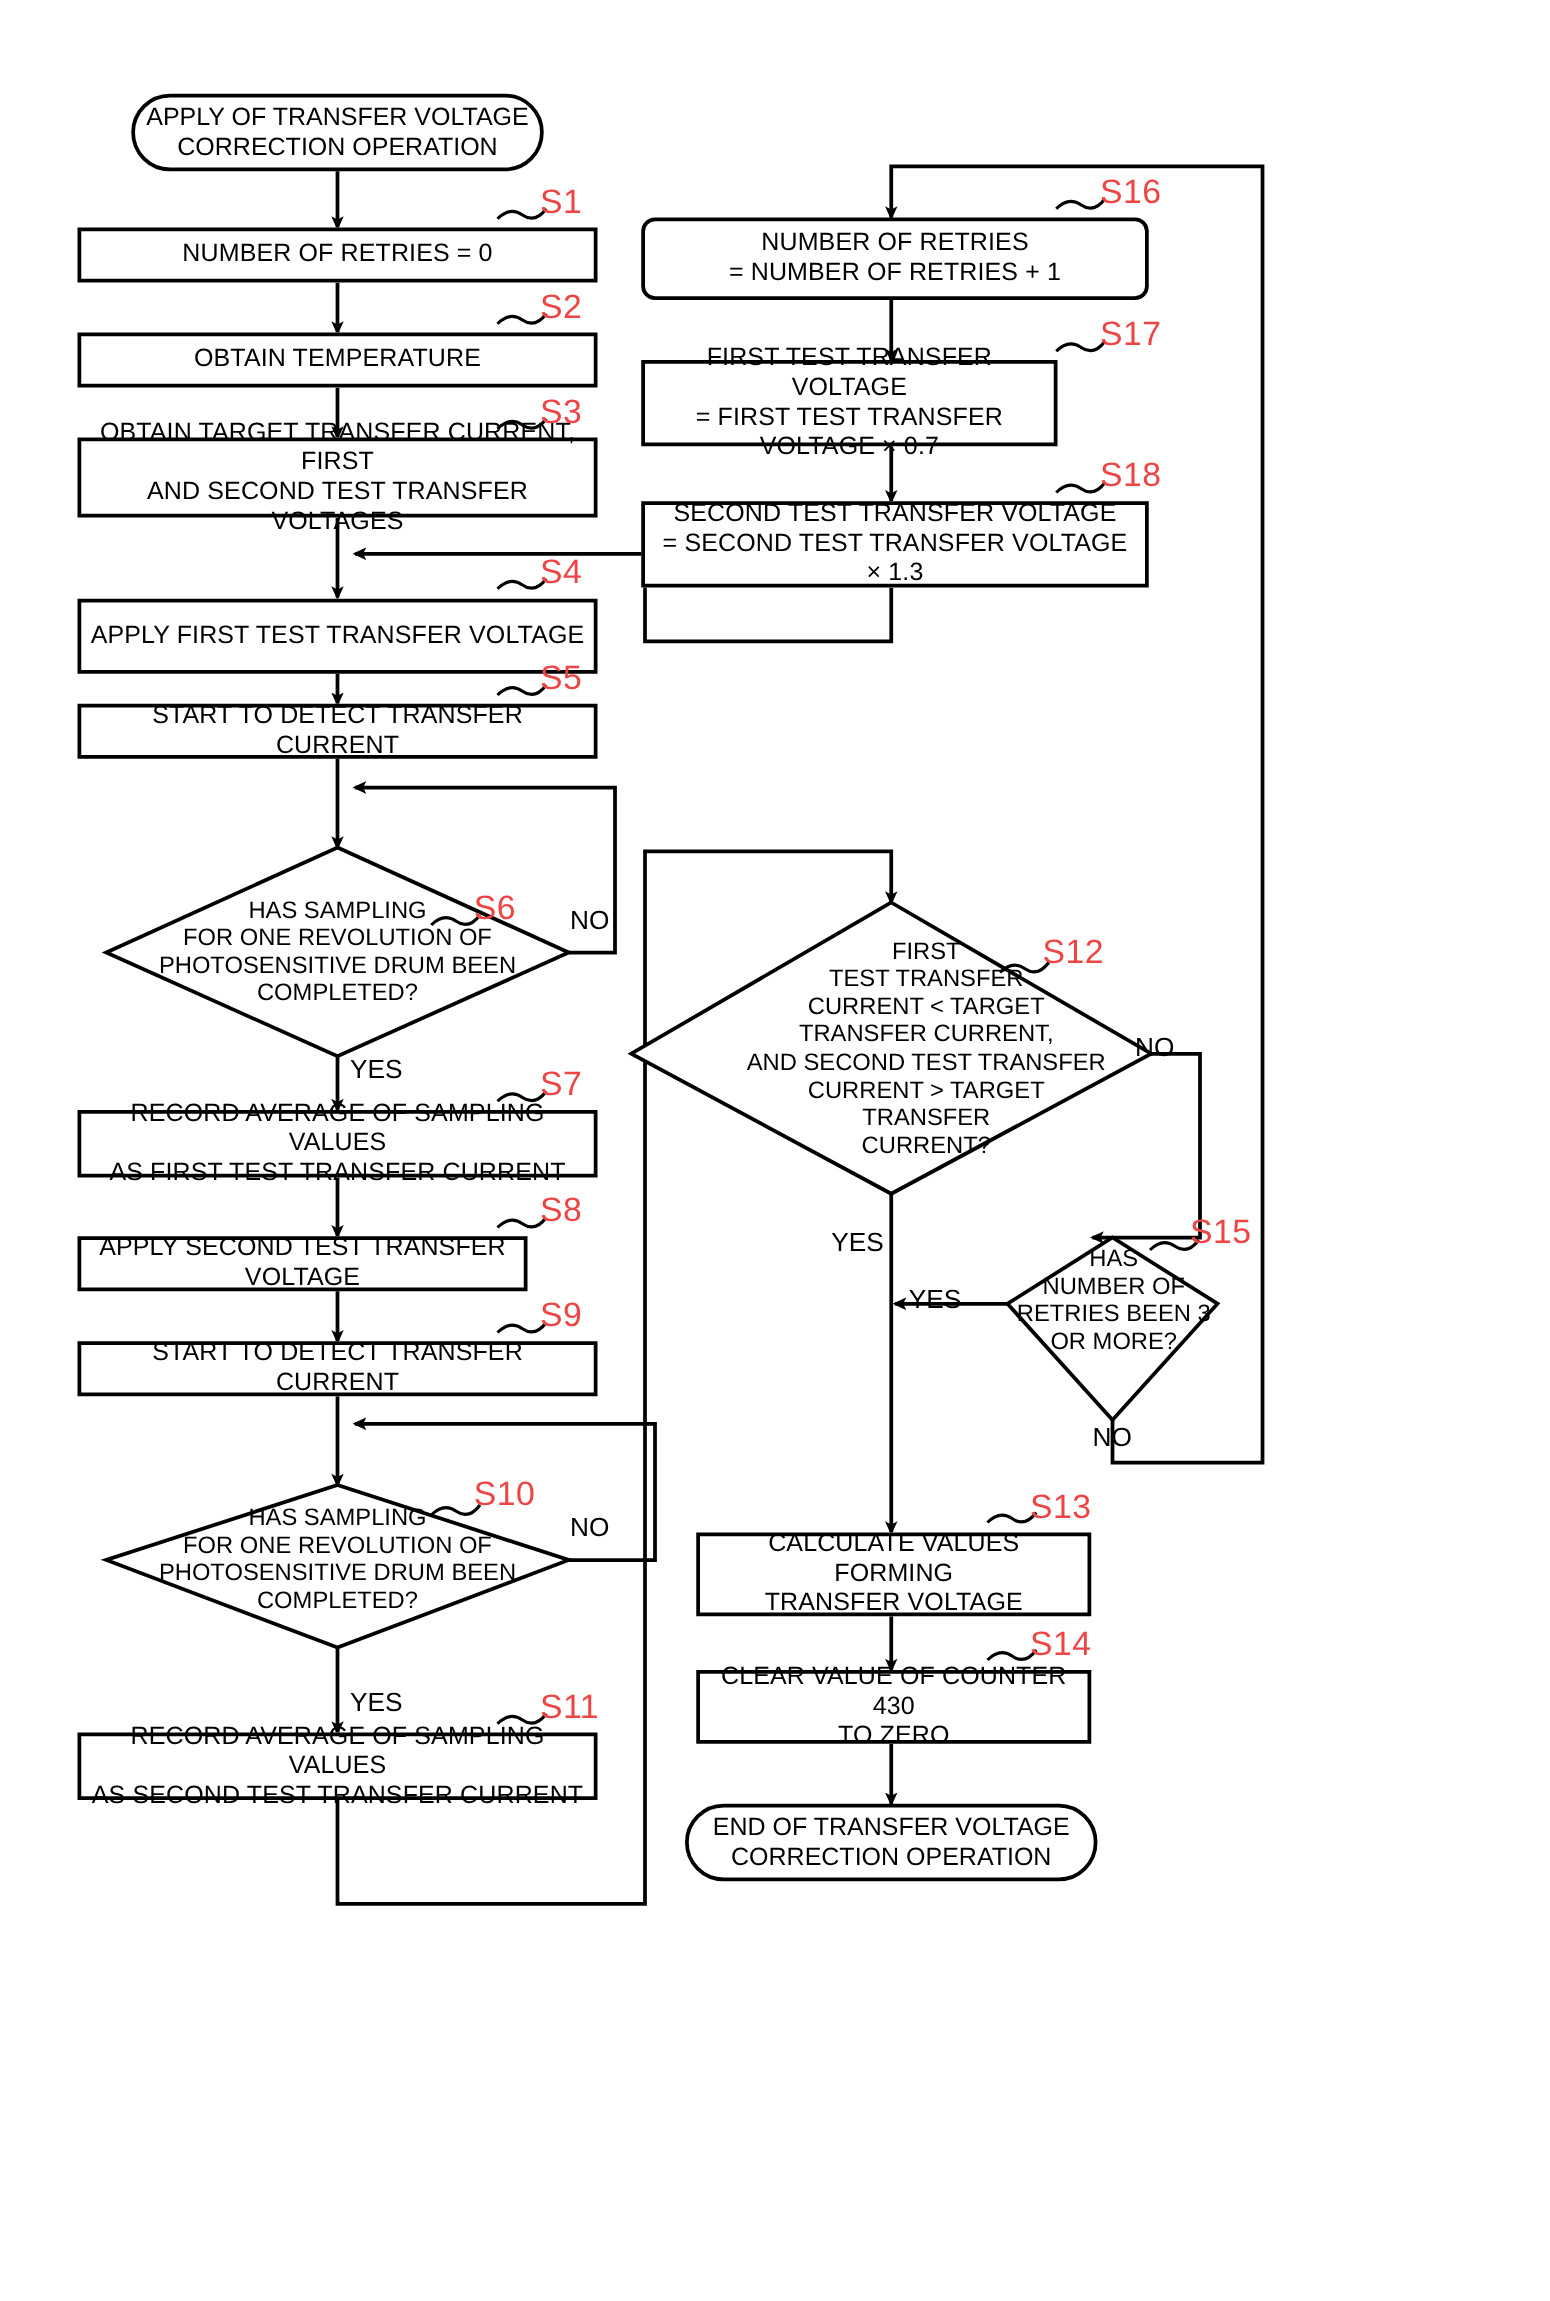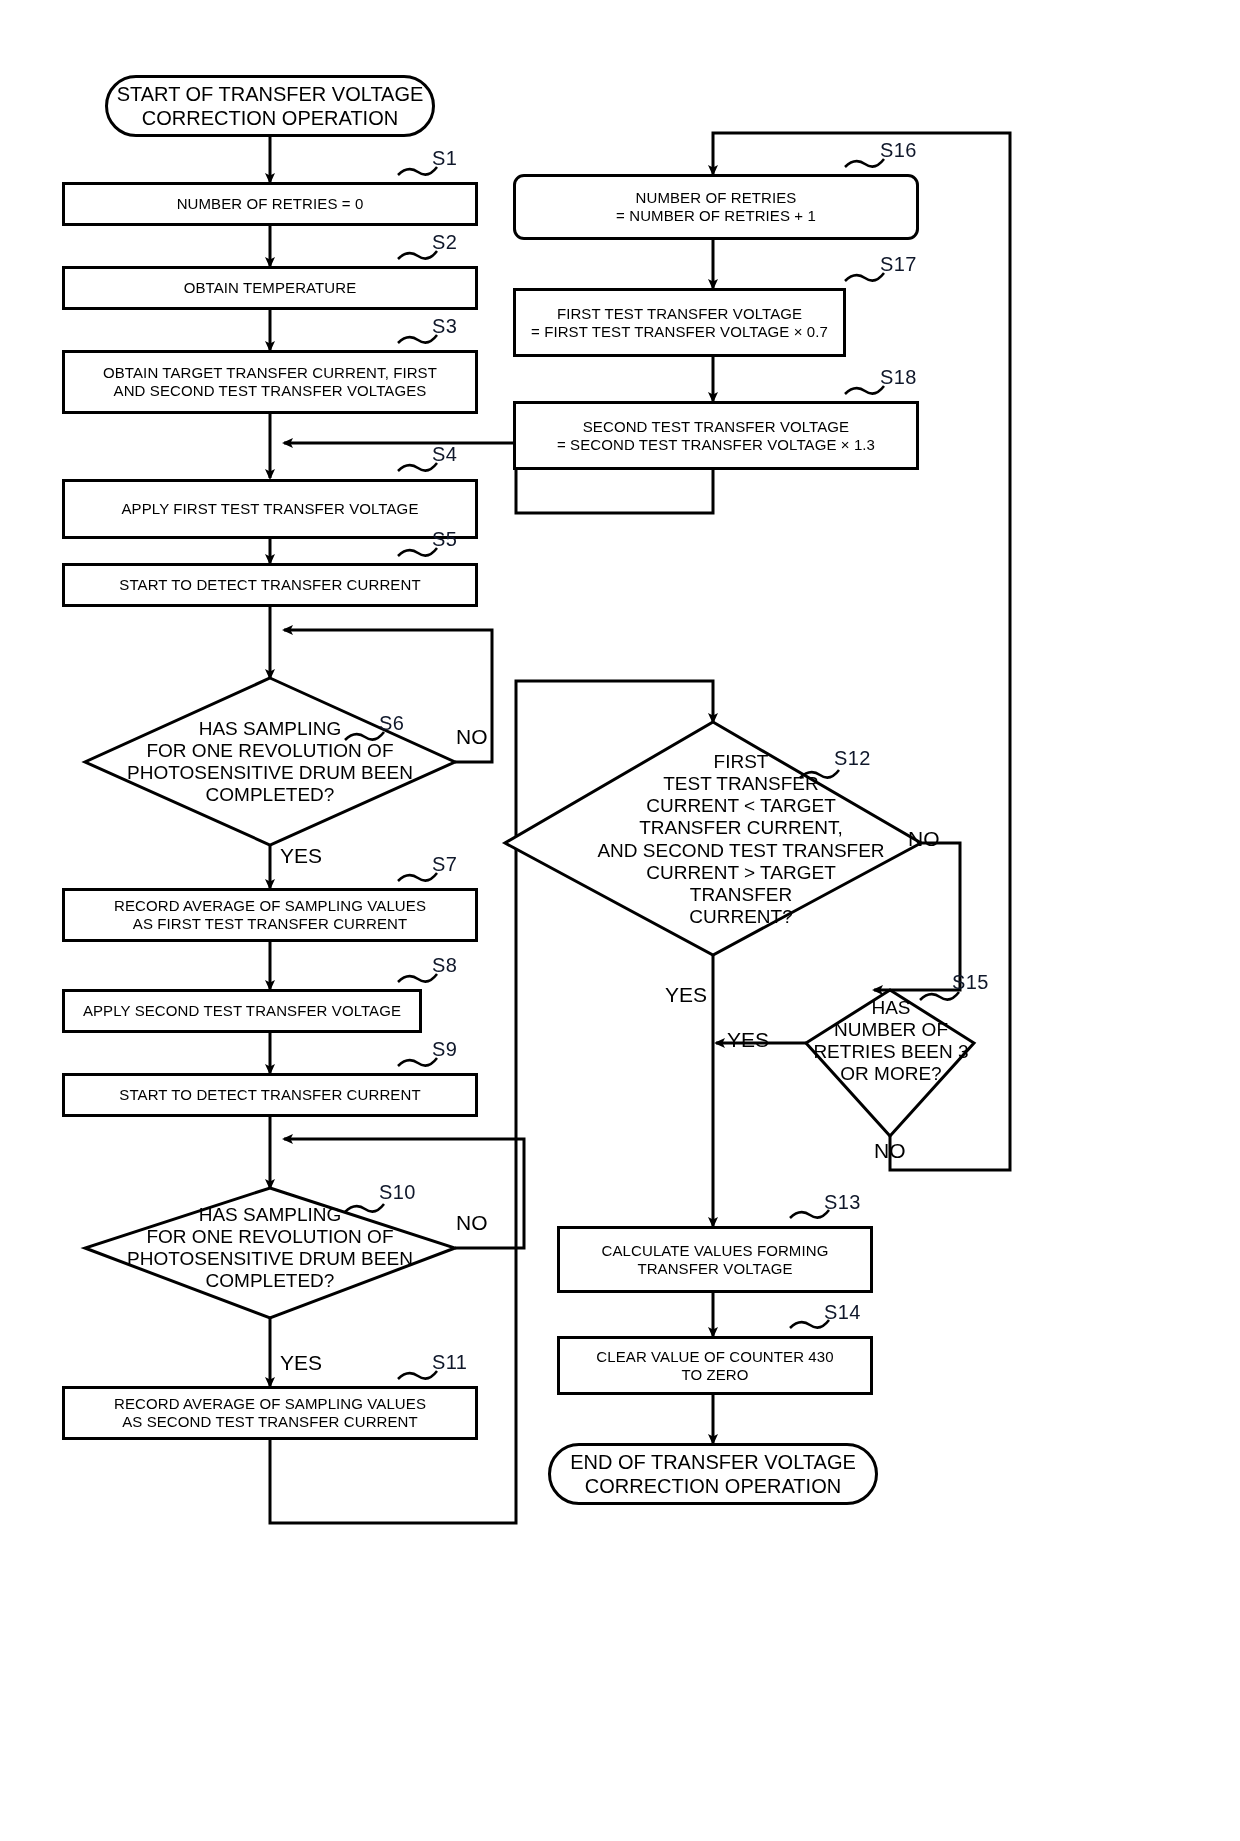--- a/index.html
+++ b/index.html
@@ -33,21 +33,21 @@
     display: flex;
     align-items: center;
     justify-content: center;
     text-align: center;
   }
   .proc {
     border: 3px solid #000;
     background: #fff;
   }
   .proc .txt {
-    font-size: 15px;
+    font-size: 20px;
     line-height: 1.18;
     letter-spacing: 0.1px;
     white-space: pre-line;
     padding: 0 6px;
   }
   .term {
     border: 3px solid #000;
     background: #fff;
     border-radius: 999px;
   }
@@ -65,24 +65,24 @@
   .diam .txt {
     font-size: 19px;
     line-height: 1.16;
     white-space: pre-line;
   }
   .diam.small .txt { font-size: 19px; }
 
   
   .steptag {
     position: absolute;
-    font-size: 20px;
+    font-size: 27px;
     line-height: 1;
     letter-spacing: 0.4px;
-    color: #0f172a;
+    color: #ef4444;
     white-space: nowrap;
   }
 
   
   .branch {
     position: absolute;
     font-size: 21px;
     line-height: 1;
     color: #000;
     white-space: nowrap;
@@ -172,21 +172,21 @@
       <path d="M845,281 q10,-10 20,-3 q10,7 19,-5"></path>
       <path d="M845,394 q10,-10 20,-3 q10,7 19,-5"></path>
       <path d="M800,778 q10,-10 20,-3 q10,7 19,-5"></path>
       <path d="M920,1000 q10,-10 20,-3 q10,7 19,-5"></path>
       <path d="M790,1218 q10,-10 20,-3 q10,7 19,-5"></path>
       <path d="M790,1328 q10,-10 20,-3 q10,7 19,-5"></path>
     </g>
   </svg>
 
   <div class="node term" style="left:105px; top:75px; width:330px; height:62px;">
-    <div class="txt">START OF TRANSFER VOLTAGE
+    <div class="txt">APPLY OF TRANSFER VOLTAGE
 CORRECTION OPERATION</div>
   </div>
 
   <div class="node proc" style="left:62px; top:182px; width:416px; height:44px;">
     <div class="txt">NUMBER OF RETRIES = 0</div>
   </div>
   <div class="steptag" style="left:432px; top:148px;">S1</div>
 
   <div class="node proc" style="left:62px; top:266px; width:416px; height:44px;">
     <div class="txt">OBTAIN TEMPERATURE</div>

